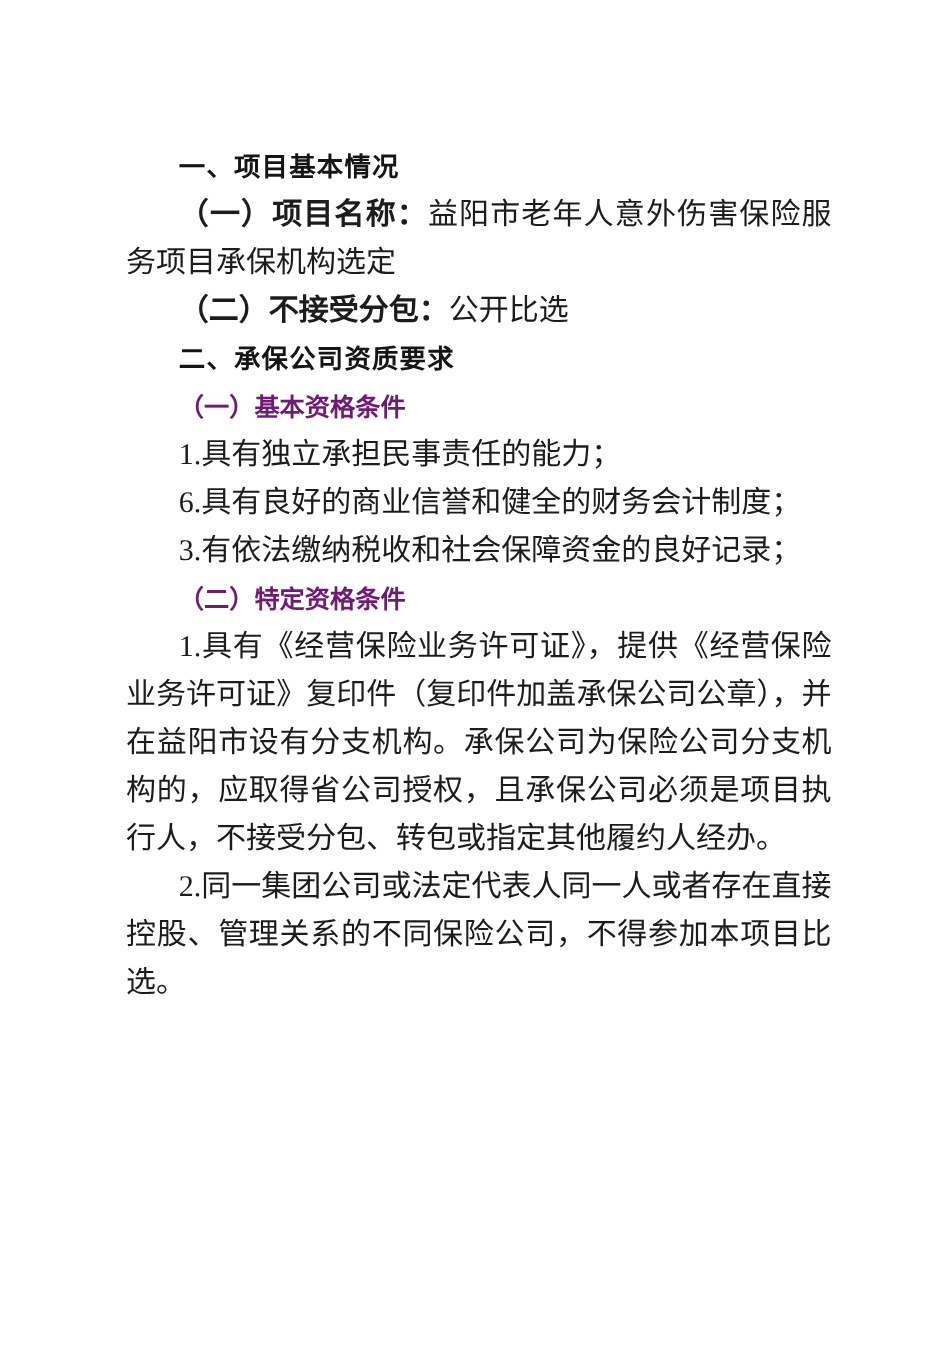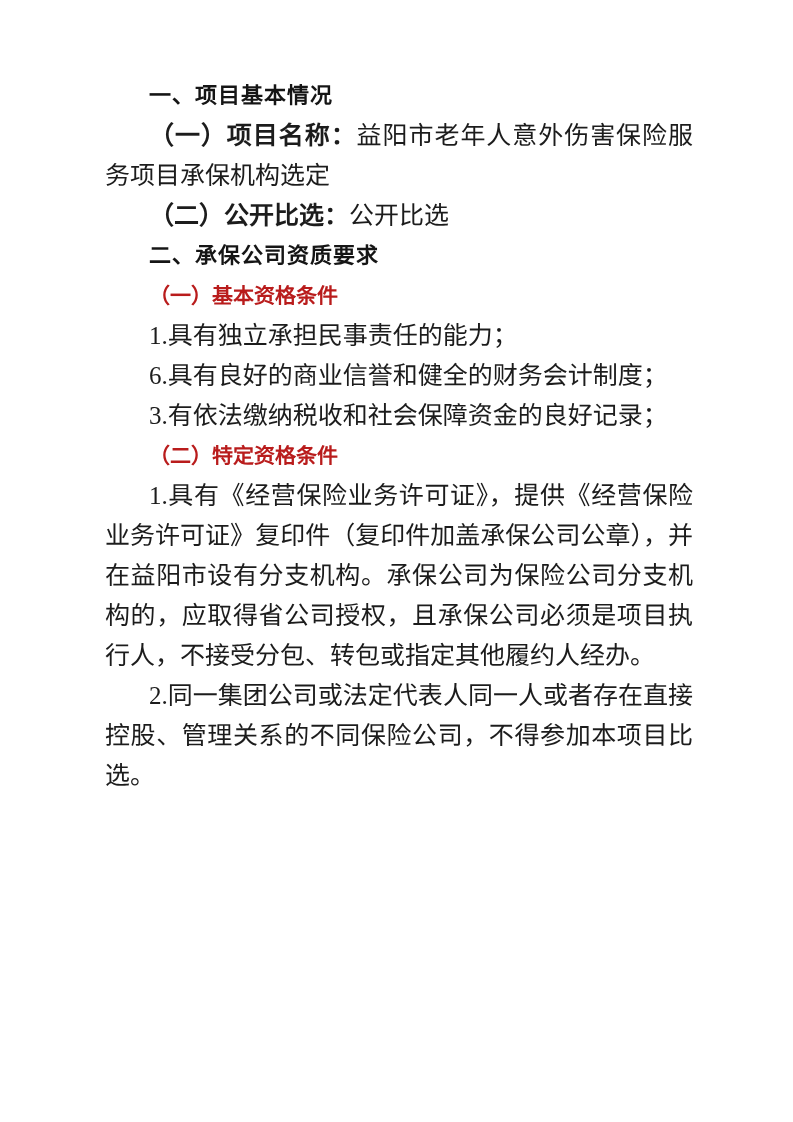--- a/index.html
+++ b/index.html
@@ -12,21 +12,21 @@
     width: 793px;
     height: 1122px;
     overflow: hidden;
     font-family: "Liberation Serif", "DejaVu Serif", serif;
   }
   .page {
     box-sizing: border-box;
     width: 793px;
     height: 934px;
     background: #ffffff;
-    padding: 76px 100px 0 105px;
+    padding: 120px 100px 0 105px;
     color: #1c1c1c;
   }
   
   .heading {
     margin: 0;
     font-family: "Liberation Sans", "DejaVu Sans", sans-serif;
     font-weight: bold;
     font-size: 22px;
     line-height: 40px;
     text-indent: 44px;
@@ -45,33 +45,33 @@
   }
   .para .lbl {
     font-weight: bold;
   }
   .subheading {
     margin: 0;
     font-size: 21px;
     line-height: 40px;
     text-indent: 44px;
     font-weight: 600;
-    color: #b91c1c;
+    color: #701a75;
   }
 </style>
 </head>
 <body>
 
 <div class="page">
 
   <h2 class="heading">一、项目基本情况</h2>
 
   <p class="para"><span class="lbl">（一）项目名称：</span><span>益阳市老年人意外伤害保险服务项目承保机构选定</span></p>
 
-  <p class="para"><span class="lbl">（二）公开比选：</span><span>公开比选</span></p>
+  <p class="para"><span class="lbl">（二）不接受分包：</span><span>公开比选</span></p>
 
   <h2 class="heading">二、承保公司资质要求</h2>
 
   <p class="subheading">（一）基本资格条件</p>
 
   <p class="para">1.具有独立承担民事责任的能力；</p>
   <p class="para">6.具有良好的商业信誉和健全的财务会计制度；</p>
   <p class="para">3.有依法缴纳税收和社会保障资金的良好记录；</p>
 
   <p class="subheading">（二）特定资格条件</p>

